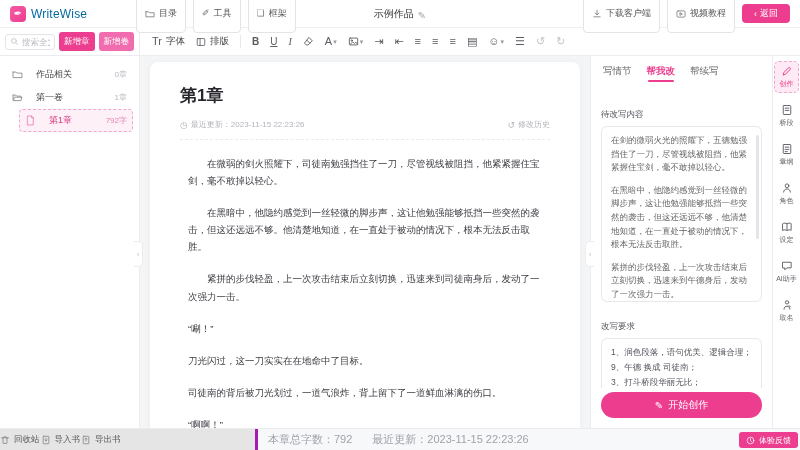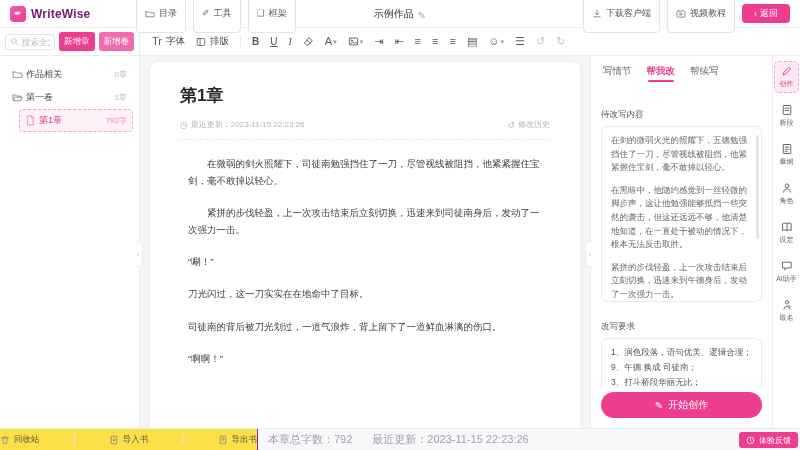--- a/index.html
+++ b/index.html
@@ -6,21 +6,21 @@
   html,body{background:#e9eaee}
   .app{width:800px;height:450px;font-family:"Liberation Sans","DejaVu Sans",sans-serif;
        display:flex;flex-direction:column;background:#fff;color:#333;position:relative;overflow:hidden}
   svg{display:block}
   .ic{stroke:currentColor;fill:none;stroke-width:1.3;stroke-linecap:round;stroke-linejoin:round}
 
   
   .topbar{height:28px;flex:0 0 28px;display:flex;align-items:center;border-bottom:1px solid #f0f0f3;padding:0 10px;position:relative;background:#fff;z-index:3}
   .brand{display:flex;align-items:center;gap:5px;width:126px;flex:0 0 126px}
   .logo{width:16px;height:16px;border-radius:4px;background:linear-gradient(135deg,#f45ba5,#ec3d8f);display:flex;align-items:center;justify-content:center;color:#fff;font-size:10px}
-  .brand-name{font-size:12px;font-weight:bold;color:#701a75;letter-spacing:.2px}
+  .brand-name{font-size:12px;font-weight:normal;color:#0369a1;letter-spacing:.2px}
   .topnav{display:flex;gap:7px}
   .tbtn{font-size:9px;color:#555;border:1px solid #e3e4e8;border-radius:4px;background:#fff;padding:12px 8px;display:flex;gap:4px;align-items:center;cursor:pointer}
   .tbtn .gi{color:#777;font-size:9px;line-height:1}
   .doc-title{position:absolute;left:50%;transform:translateX(-50%);font-size:10px;color:#333;display:flex;align-items:flex-end;gap:4px}
   .doc-title .gi{color:#aaa}
   .top-actions{margin-left:auto;display:flex;gap:7px;align-items:center}
   .btn-back{background:#ec3d8f;color:#fff;border:none;border-radius:4px;padding:3px 12px;font-size:9px;display:flex;align-items:center;gap:3px;cursor:pointer}
 
   
   .toolbar{height:28px;flex:0 0 28px;display:flex;border-bottom:1px solid #ececf0;background:#fff;z-index:2}
@@ -37,21 +37,21 @@
   .tico.b{font-weight:bold;font-size:10px}
   .tico.u{text-decoration:underline;font-size:10px}
   .tico.i{font-style:italic;font-family:"Liberation Serif",serif;font-size:10px}
   .tico .caret{font-size:7px;color:#9a9aa2}
   .tico.dis{color:#c3c4ca}
 
   
   .main{flex:1;display:flex;min-height:0;background:#f4f5f7;position:relative}
 
   .sidebar{width:140px;flex:0 0 140px;background:#fff;border-right:1px solid #ececf0;padding:7px 6px}
-  .tree-row{display:flex;align-items:center;gap:3px;font-size:9px;color:#444;padding:4px 5px;border:1px dashed transparent;border-radius:4px;cursor:pointer}
+  .tree-row{display:flex;align-items:center;gap:13px;font-size:9px;color:#444;padding:4px 5px;border:1px dashed transparent;border-radius:4px;cursor:pointer}
   .tree-row .gi{color:#8a8c94;flex:0 0 auto}
   .tree-row .count{margin-left:auto;color:#b6b8bf;font-size:8px}
   .tree-row.child{margin-left:13px}
   .tree-row.selected{border-color:#f2a7cc;background:#fdf0f7;color:#d6377f}
   .tree-row.selected .gi,.tree-row.selected .count{color:#e784b8}
 
   .editor-col{flex:1;min-width:0;padding:6px 10px 0;display:flex}
   .paper{background:#fff;border-radius:8px 8px 0 0;flex:1;box-shadow:0 1px 6px rgba(40,40,60,.05);padding:22px 30px 10px;overflow:hidden}
   .ch-title{font-size:17px;font-weight:bold;color:#27272d;margin-bottom:12px}
   .meta{display:flex;align-items:center;font-size:8px;color:#b3b5bc;padding-bottom:9px;border-bottom:1px dashed #e9e9ee}
@@ -82,21 +82,21 @@
 
   
   .rail{width:28px;flex:0 0 28px;background:#fff;border-left:1px solid #ececf0;display:flex;flex-direction:column;align-items:center;padding-top:5px;gap:7px}
   .rail-item{display:flex;flex-direction:column;align-items:center;gap:2px;color:#63646c;font-size:7px;padding:3px 0;border:1px dashed transparent;border-radius:5px;width:25px;cursor:pointer}
   .rail-item .gi{color:#63646c}
   .rail-item.active{background:#fdeaf4;border-color:#f2a7cc;color:#ec3d8f}
   .rail-item.active .gi{color:#ec3d8f}
 
   
   .bottombar{height:22px;flex:0 0 22px;display:flex;align-items:stretch;border-top:1px solid #ececf0;background:#f7f8fa;position:relative;z-index:3}
-  .bb-left{width:258px;flex:0 0 258px;background:#fde047;border-right:1px solid #a21caf;display:flex;align-items:center;justify-content:space-between;font-size:8.5px;color:#555}
+  .bb-left{width:258px;flex:0 0 258px;background:#e5e5e5;border-right:3px solid #a21caf;display:flex;align-items:center;justify-content:flex-start;font-size:8.5px;color:#555}
   .bb-btn{display:flex;gap:4px;align-items:center;cursor:pointer}
   .bb-btn .gi{color:#85868e}
   .bb-sep{width:1px;height:11px;background:#e8e8ec}
   .bb-status{display:flex;align-items:center;gap:20px;padding-left:10px;font-size:11px;color:#a0a2aa}
   .feedback{position:absolute;right:2px;bottom:2px;background:#ec3d8f;color:#fff;font-size:8px;border-radius:3px;padding:2.5px 7px;display:flex;gap:4px;align-items:center;cursor:pointer}
 </style>
 </head>
 <body>
 
 <div class="app">
@@ -256,20 +256,21 @@
         <div class="meta">
           <span class="gi">◷</span>
           <span>最近更新：</span>
           <span>2023-11-15 22:23:26</span>
           <span class="meta-right">
             <span class="gi">↺</span>
             <span>修改历史</span>
           </span>
         </div>
         <p class="para indent">在微弱的剑火照耀下，司徒南勉强挡住了一刀，尽管视线被阻挡，他紧紧握住宝剑，毫不敢掉以轻心。</p>
+        <p class="para indent">在黑暗中，他隐约感觉到一丝轻微的脚步声，这让他勉强能够抵挡一些突然的袭击，但这还远远不够。他清楚地知道，在一直处于被动的情况下，根本无法反击取胜。</p>
         <p class="para indent">紧拼的步伐轻盈，上一次攻击结束后立刻切换，迅速来到司徒南身后，发动了一次强力一击。</p>
         <p class="para">“唰！”</p>
         <p class="para">刀光闪过，这一刀实实在在地命中了目标。</p>
         <p class="para">司徒南的背后被刀光划过，一道气浪炸，背上留下了一道鲜血淋漓的伤口。</p>
         <p class="para">“啊啊！”</p>
 
       </div>
     </section>
 
     <div class="handle l">‹</div>

